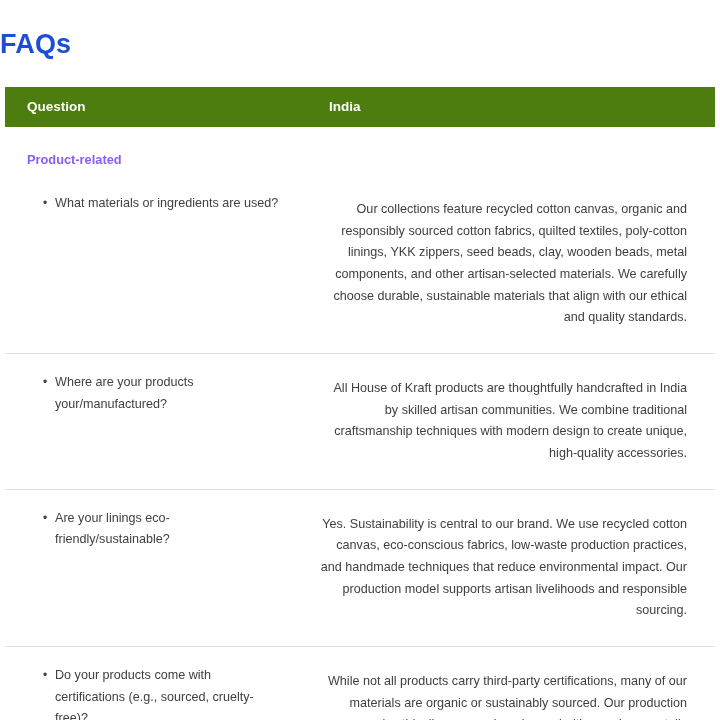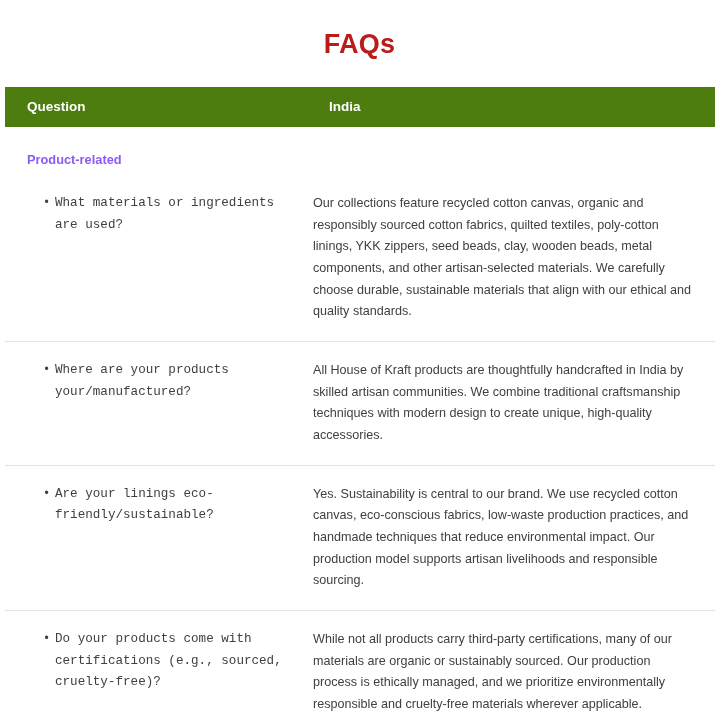--- a/index.html
+++ b/index.html
@@ -13,24 +13,23 @@
     font-family: "Liberation Sans", sans-serif;
     color: #3b3b3b;
     overflow: hidden;
   }
   .page {
     width: 720px;
     box-sizing: border-box;
     padding: 0;
   }
   .page-title {
-    text-align: center;
     font-size: 27px;
     font-weight: bold;
-    color: #b91c1c;
+    color: #1d4ed8;
     letter-spacing: 0.2px;
     margin: 29px 1px 27px 0;
   }
   table.faq-table {
     border-collapse: collapse;
     width: 666px;
     margin: 0 auto;
     table-layout: fixed;
   }
   table.faq-table thead th {
@@ -54,21 +53,20 @@
   }
   tr.section-row td {
     border-bottom: none;
     padding: 22px 0 4px 22px;
     font-weight: bold;
     font-size: 12.8px;
     color: #8b5cf6;
   }
   td.q-cell {
     padding: 18px 24px 18px 24px;
-    font-family: Liberation Mono, monospace;
   }
   td.a-cell {
     padding: 18px 22px 18px 6px;
   }
   .q-list {
     margin: 0;
     padding-left: 14px;
     list-style: none;
   }
   .q-item {
@@ -78,21 +76,22 @@
   }
   .q-item:before {
     content: "\2022";
     position: absolute;
     left: 0;
     top: 0;
     color: #404040;
     font-size: 12px;
   }
   .a-text {
-    margin: 0;
+    margin: 6px;
+    text-align: right;
   }
   
   tr.qa-row td.q-cell { }
 </style>
 </head>
 <body>
 
 <div class="page">
 
   <h1 class="page-title">FAQs</h1>

